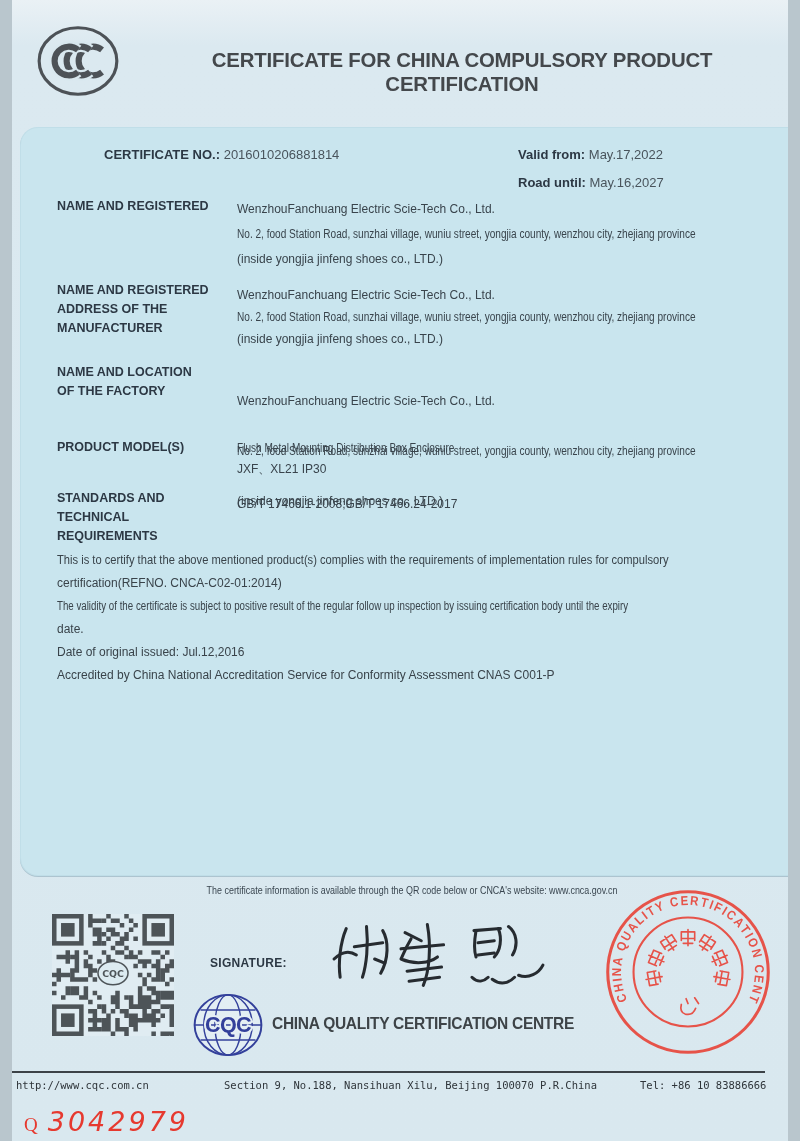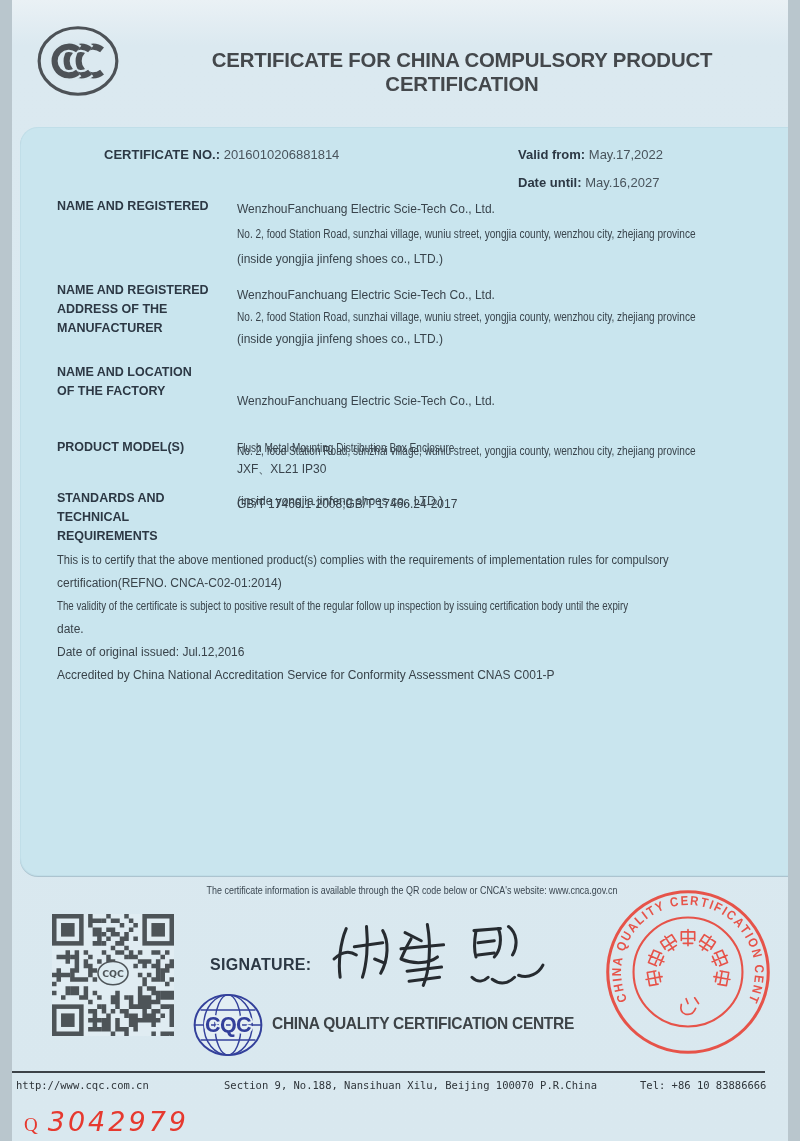--- a/index.html
+++ b/index.html
@@ -43,21 +43,21 @@
   .lh21 .cline { line-height:21px; }
   
   .para { position:absolute; left:45px; top:549px; width:712px; font-size:12px;
     color:#39434a; }
   .para .cline { line-height:23px; }
   
   .qr-note { position:absolute; left:0; top:884px; width:800px; text-align:center;
     font-size:10.5px; color:#3a4650; transform:scaleX(.85); transform-origin:center; }
   
   .qr-box { position:absolute; left:40px; top:914px; width:122px; height:122px; }
-  .sig-label { position:absolute; left:198px; top:956px; font-size:16px;
+  .sig-label { position:absolute; left:198px; top:956px; font-size:12px;
     font-weight:bold; color:#2c3844; letter-spacing:.3px; }
   .sig-art { position:absolute; left:318px; top:918px; width:218px; height:82px; }
   .cqc-logo { position:absolute; left:180px; top:992px; width:72px; height:66px; }
   .centre-name { position:absolute; left:260px; top:1014px; font-size:16.5px;
     font-weight:bold; color:#3d4347; letter-spacing:-0.3px; white-space:nowrap;
     transform:scaleX(.94); transform-origin:0 0; }
   .stamp { position:absolute; left:590px; top:886px; width:172px; height:172px;
     opacity:.92; }
   .rule { position:absolute; left:0; top:1071px; width:753px; height:2px;
     background:#3c4247; }
@@ -94,21 +94,21 @@
 
   <div class="abs certno">
     <span class="lbl">CERTIFICATE NO.:</span>
     <span class="val">2016010206881814</span>
   </div>
   <div class="abs validrow" style="top:147px;">
     <span class="lbl">Valid from:</span>
     <span class="val">May.17,2022</span>
   </div>
   <div class="abs validrow" style="top:175px;">
-    <span class="lbl">Date until:</span>
+    <span class="lbl">Road until:</span>
     <span class="val">May.16,2027</span>
   </div>
 
   <div class="sec-label" style="top:197px;">
     <div>NAME AND REGISTERED</div>
   </div>
   <div class="sec-content lh25" style="top:197px;">
     <div class="cline">WenzhouFanchuang Electric Scie-Tech Co., Ltd.</div>
     <div class="cline sx84">No. 2, food Station Road, sunzhai village, wuniu street, yongjia county, wenzhou city, zhejiang province</div>
     <div class="cline">(inside yongjia jinfeng shoes co., LTD.)</div>

